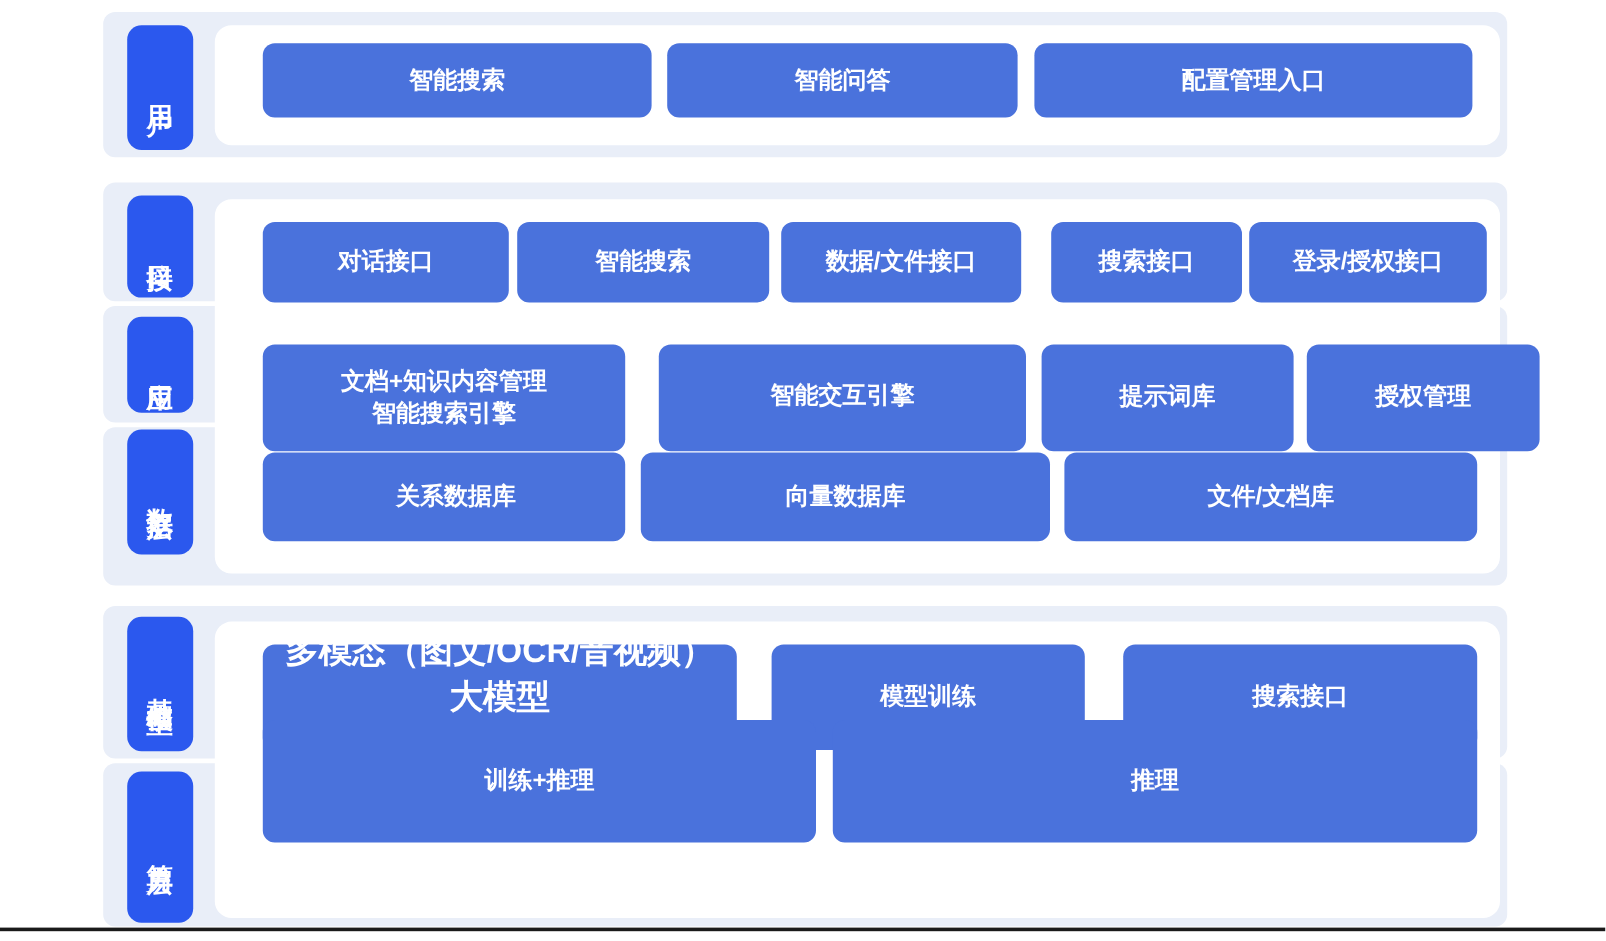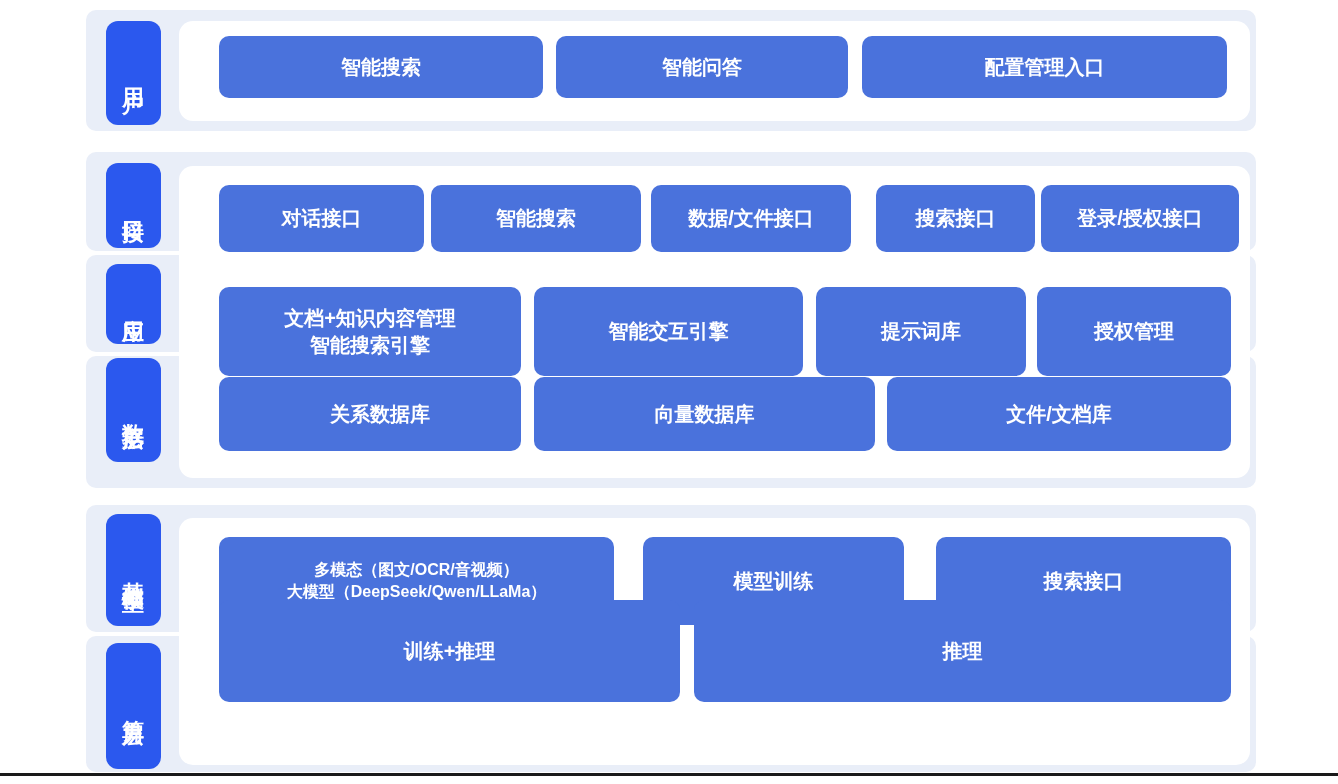--- a/index.html
+++ b/index.html
@@ -26,21 +26,21 @@
     background:var(--c-panel,#ffffff);border-radius:14px;
   }
   .row{position:absolute;left:219px;display:flex;align-items:flex-end;}
   .node{
     background:var(--c-node,#4a72dc);border-radius:10px;
     color:var(--c-nodetext,#ffffff);
     display:flex;flex-direction:column;align-items:center;justify-content:center;
     font-size:20px;font-weight:600;text-align:center;line-height:1.35;
     box-sizing:border-box;
   }
-  .node.big{font-size:16px;}
+  .node.big{font-size:28px;}
   .rule{position:absolute;left:0;width:1338px;background:var(--c-rule,#1a1a1a);}
 </style>
 </head>
 <body>
 
 <div class="canvas">
 
   <div class="band" style="top:10px;height:121px;"></div>
   <div class="panel" style="top:21px;height:100px;"></div>
   <div class="pill" style="top:21px;height:104px;">
@@ -88,21 +88,21 @@
     <div class="node" style="width:198px;height:67px;margin-left:6px;">
         <span>登录/授权接口</span>
       </div>
   </div>
 
   <div class="row" style="top:287px;height:89px;">
     <div class="node" style="width:302px;height:89px;">
       <span>文档+知识内容管理</span>
       <span>智能搜索引擎</span>
     </div>
-    <div class="node" style="width:269px;height:89px;margin-left:13px;">
+    <div class="node" style="width:306px;height:89px;margin-left:28px;font-family:Liberation Mono, monospace;">
         <span>智能交互引擎</span>
       </div>
     <div class="node" style="width:210px;height:89px;margin-left:13px;">
         <span>提示词库</span>
       </div>
     <div class="node" style="width:194px;height:89px;margin-left:11px;">
         <span>授权管理</span>
       </div>
   </div>
 

